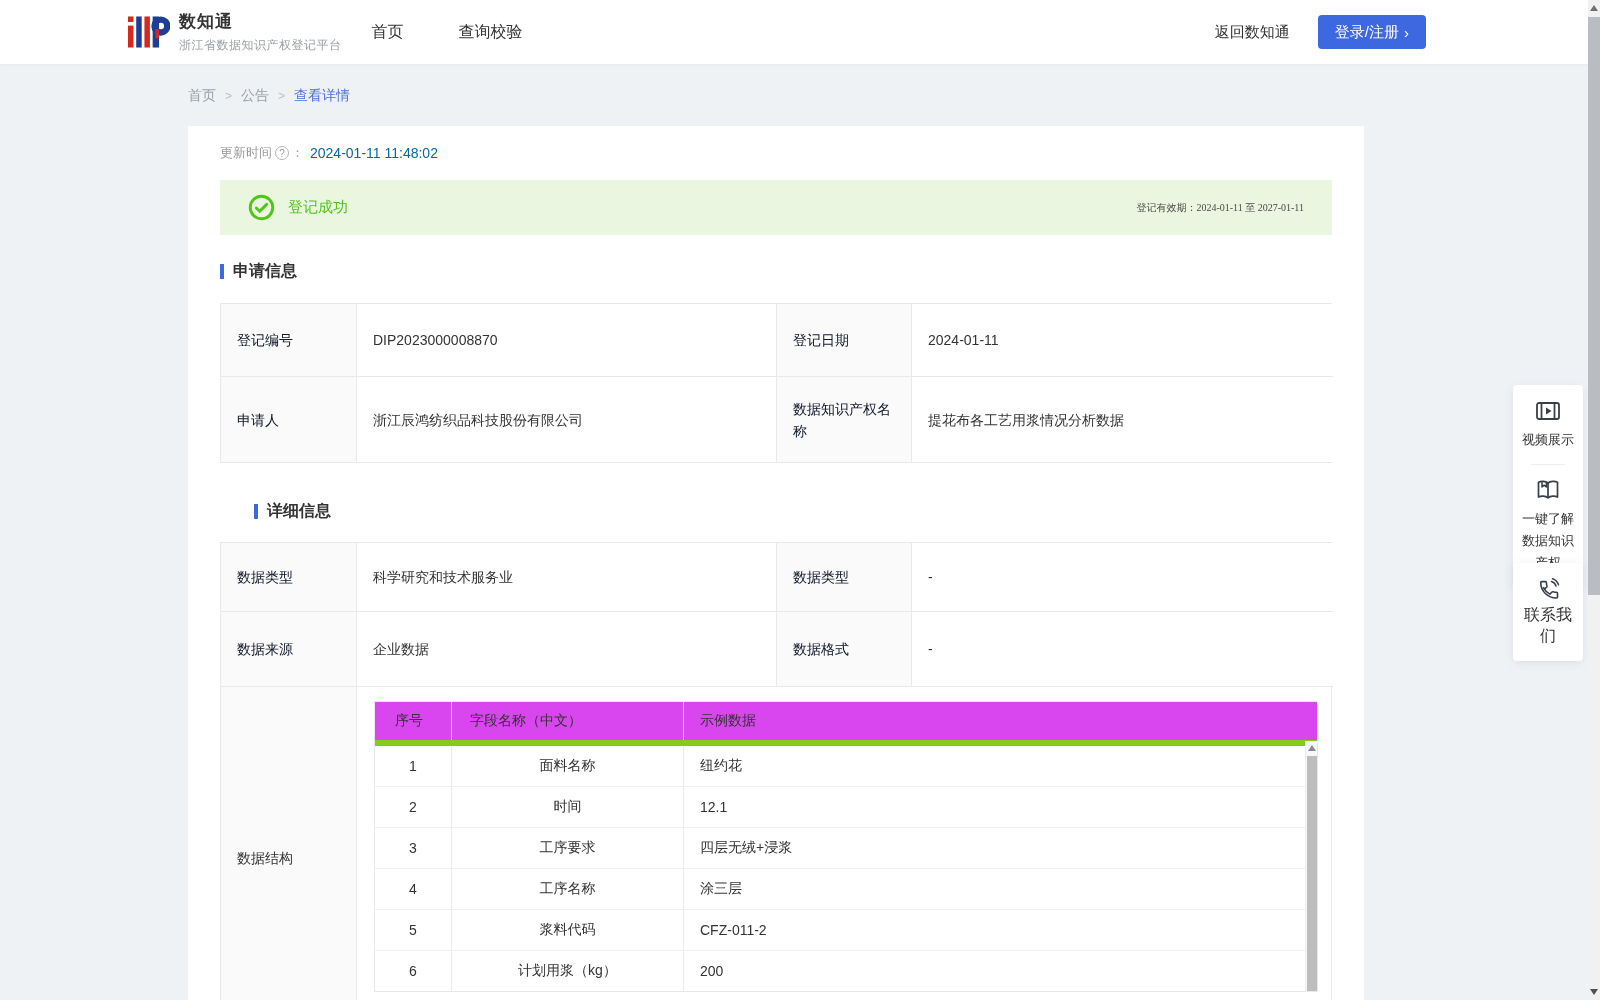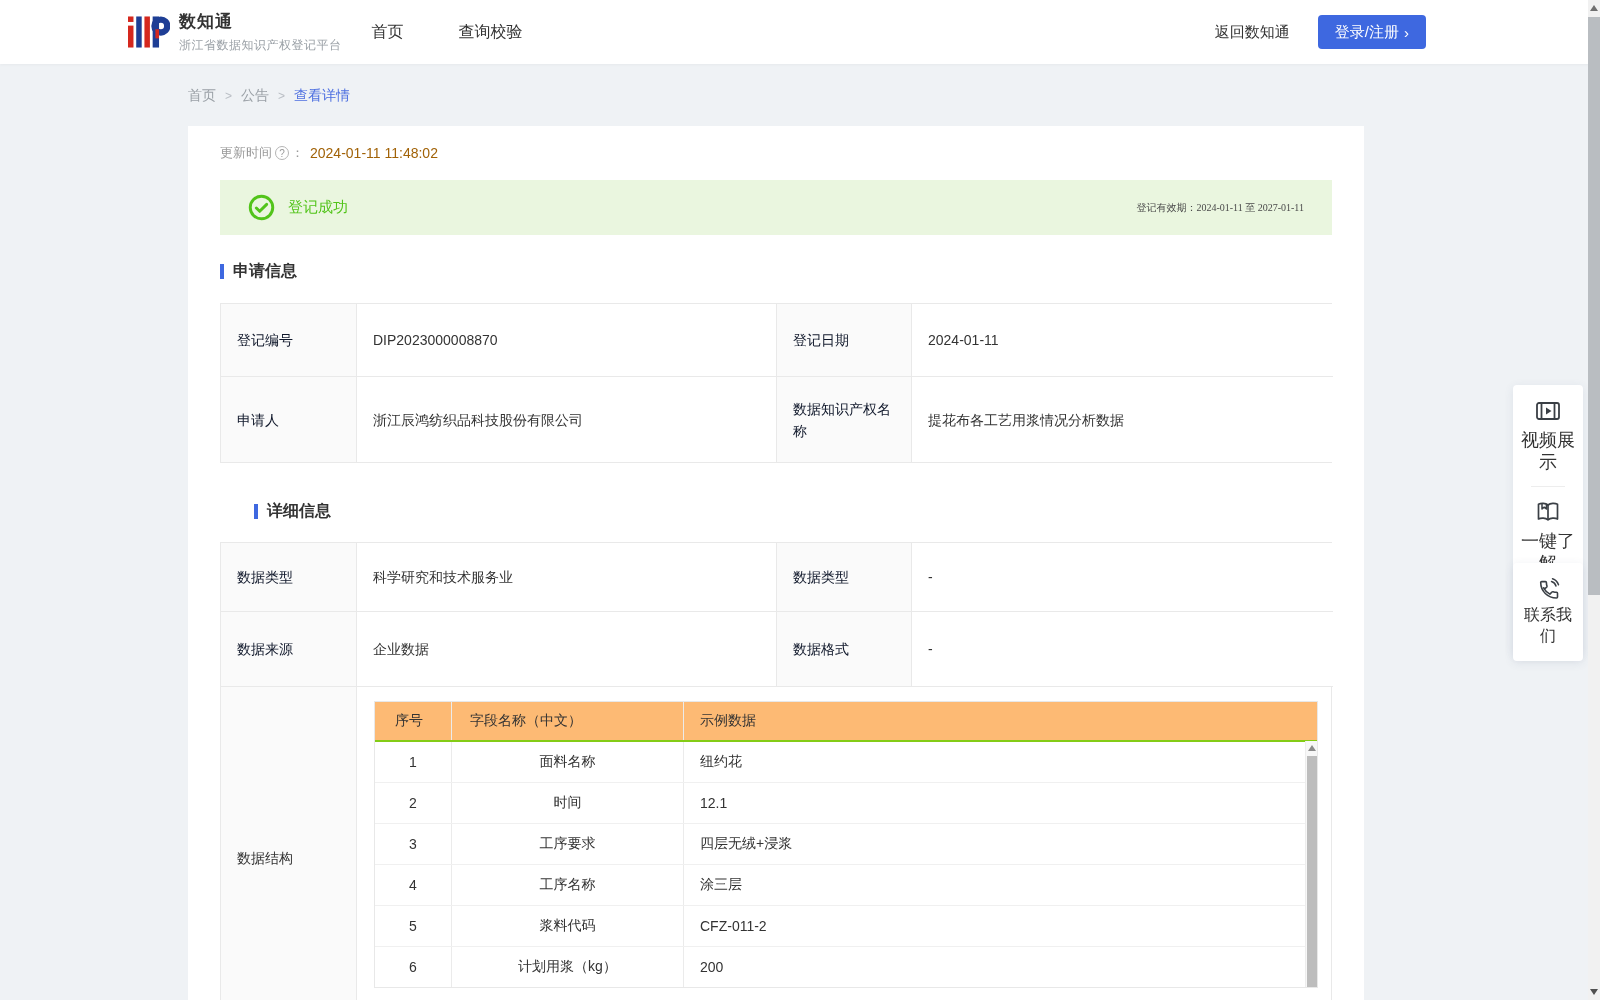--- a/index.html
+++ b/index.html
@@ -27,21 +27,21 @@
   .bc-sep { color:#b9bec4; font-size:12px; }
   .bc-current { color:#4D6FE0; cursor:default; }
 
   
   .card { position:relative; width:1176px; margin:21px 0 0 188px; background:#fff; padding:18px 32px 0 32px; }
   .update-row { display:flex; align-items:center; font-size:13px; height:18px; }
   .update-label { color:#999; }
   .help-icon { display:inline-flex; align-items:center; justify-content:center; width:14px; height:14px;
                border:1px solid #b5b5b5; border-radius:50%; color:#999; font-size:10px; margin:0 2px 0 3px; cursor:pointer; }
   .update-colon { color:#999; }
-  .update-value { color:#a16207; margin-left:6px; font-size:14px; }
+  .update-value { color:#0369a1; margin-left:6px; font-size:14px; }
 
   .banner { display:flex; align-items:center; height:55px; margin-top:18px; background:#EAF6DF; padding:0 28px; }
   .banner-status { color:#52C41A; font-size:15px; margin-left:13px; }
   .banner-validity { margin-left:auto; font-size:10px; color:#4a4a4a;
                      font-family:"Liberation Serif","DejaVu Serif",serif; }
 
   .section-title { display:flex; align-items:center; margin-top:26px; font-size:16px; font-weight:bold; color:#333; }
   .section-title .bar { width:4px; height:15px; background:#3E68E0; margin-right:9px; }
 
   .info-table { display:grid; grid-template-columns:136px 420px 135px 421px; border:1px solid #E9E9E9; margin-top:21px; font-size:14px; }
@@ -56,38 +56,38 @@
                 display:flex; align-items:center; padding:0 16px; }
   .struct-val { grid-column:2 / span 3; border-top:1px solid #E9E9E9; padding:14px 0 0 17px; }
 
   
   .dtable { position:relative; width:944px; border:1px solid #E8E8E8; font-size:14px; }
   .drow { display:flex; }
   .dcell { display:flex; align-items:center; height:40px; }
   .c1 { width:77px; justify-content:center; border-right:1px solid #EBEBEB; }
   .c2 { width:232px; justify-content:center; border-right:1px solid #EBEBEB; }
   .c3 { flex:1; padding-left:16px; }
-  .dhead { background:#fdba74; border-bottom:2px solid #84cc16;justify-content:flex-end; }
+  .dhead { background:#d946ef; border-bottom:6px solid #84cc16;justify-content:flex-end; }
   .dhead .dcell { height:38px; color:#333; }
   .dhead .c1 { justify-content:flex-start; padding-left:20px; }
   .dhead .c2 { justify-content:flex-start; padding-left:18px; }
   .dbody .drow { border-bottom:1px solid #F0F0F0; }
   .dbody .drow:last-child { border-bottom:none; }
 
   .tbl-scrollbar { position:absolute; top:39px; right:0; bottom:0; width:12px; background:#F7F7F7; border-left:1px solid #EDEDED; cursor:pointer; }
   .tbl-scrollbar .sb-up { position:absolute; top:4px; left:2px; width:0; height:0;
       border-left:4px solid transparent; border-right:4px solid transparent; border-bottom:6px solid #8b8b8b; }
   .tbl-scrollbar .sb-thumb { position:absolute; top:15px; bottom:0; left:1px; width:10px; background:#BDBDBD; }
 
   
   .float-card { position:absolute; left:1513px; width:70px; background:#fff; border-radius:4px;
                 box-shadow:0 2px 10px rgba(60,80,120,0.10); text-align:center; padding:14px 4px; cursor:pointer; z-index:6; }
   .fc1 { top:385px; }
   .fc2 { top:563px; }
-  .float-item .lbl-line { font-size:18px; color:#333; line-height:22px; }
+  .float-item .lbl-line { font-size:13px; color:#333; line-height:22px; }
   .float-item svg { display:block; margin:0 auto 6px auto; }
   .float-div { width:34px; height:1px; background:#EDEDED; margin:13px auto; }
 
   
   .win-scrollbar { position:absolute; top:0; right:0; width:12px; height:1000px; background:#F1F1F1; z-index:9; cursor:pointer; }
   .ws-up { position:absolute; top:5px; left:2px; width:0; height:0;
       border-left:4px solid transparent; border-right:4px solid transparent; border-bottom:6px solid #6f6f6f; }
   .ws-down { position:absolute; bottom:5px; left:2px; width:0; height:0;
       border-left:4px solid transparent; border-right:4px solid transparent; border-top:6px solid #505050; }
   .ws-thumb { position:absolute; top:17px; left:0; width:12px; height:578px; background:#B9BDC1; }

